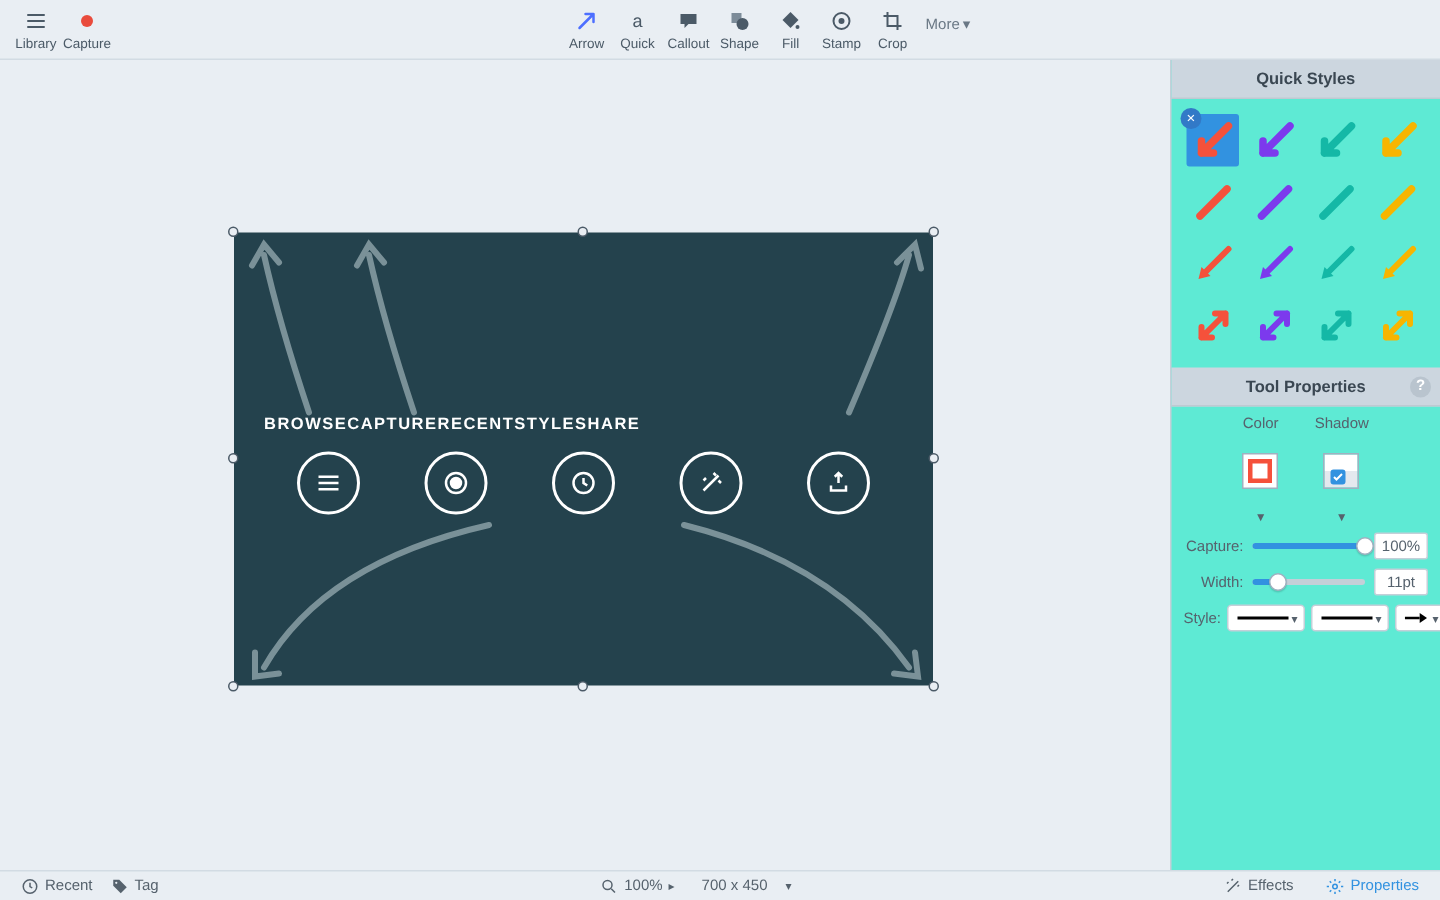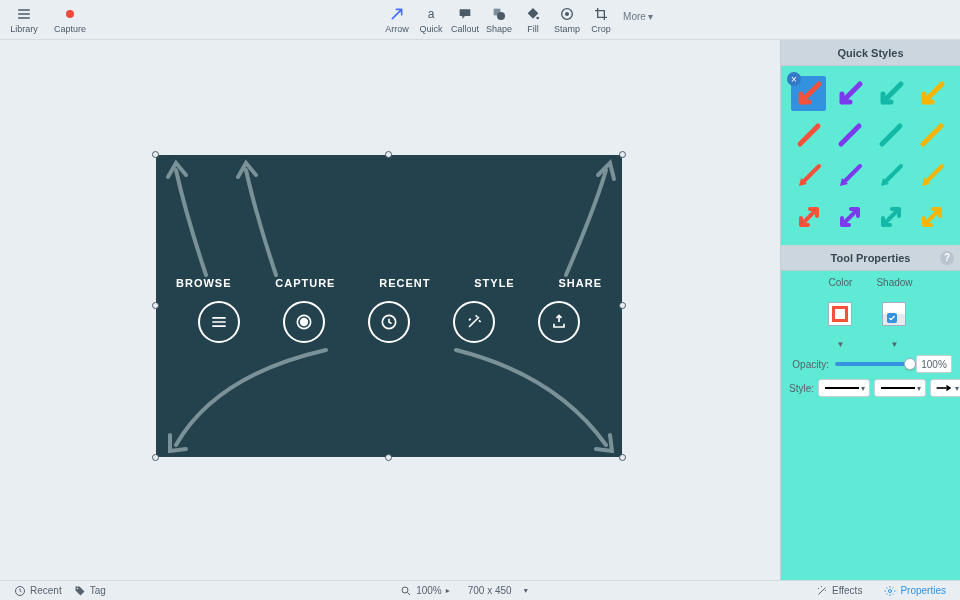--- a/index.html
+++ b/index.html
@@ -1,38 +1,38 @@
 <!DOCTYPE html>
 <html><head>
 <meta charset="utf-8">
 <style>
 * { margin: 0; padding: 0; box-sizing: border-box; font-family: -apple-system, BlinkMacSystemFont, "Segoe UI", Helvetica, Arial, sans-serif; }
 html, body { width: 960px; height: 600px; background: #e9eef3; overflow: hidden; }
 
 
 .topbar { height: 40px; background: #e9eef3; border-bottom: 1px solid #d2dbe3; display: flex; align-items: flex-start; padding: 4px 8px 0 8px; }
-.topbar-left { display: flex; gap: 14px; }
+.topbar-left { display: flex; gap: 2px; }
 .topbar-center { margin: 0 auto; display: flex; gap: 2px; }
 .topbar-right { display: flex; gap: 6px; align-items: center; height: 28px; }
 .tb-btn { display: flex; flex-direction: column; align-items: center; justify-content: flex-start; width: 32px; cursor: pointer; color: #4b5a67; font-size: 9px; padding-top: 2px; }
 .tb-btn svg { width: 16px; height: 16px; }
 .tb-btn .lbl { margin-top: 2px; }
 .tb-more { font-size: 10px; color: #6a7885; display:flex; align-items:center; gap:2px; padding:0 4px; height:20px; margin-top:2px; cursor:pointer; }
 .copy-btn { font-size: 11px; color: #4b5a67; border: 1px solid #cdd6de; border-radius: 4px; padding: 3px 8px; background:#fff; display:flex; align-items:center; gap:4px; cursor:pointer; }
 .share-btn { font-size: 11px; color: #fff; background:#3292e0; border-radius: 4px; padding: 3px 10px; display:flex; align-items:center; gap:4px; cursor:pointer; }
 
 
 .layout { display:flex; height:540px; }
 .canvas-wrap { flex:1; background:#e9eef3; position:relative; }
 .side { width:180px; background:#5eead4; border-left:1px solid #c4cfd8; display:flex; flex-direction:column; }
 
 
 .canvas-img { position:absolute; left:156px; top:115px; width:466px; height:302px; background:#24424d; }
 .handle { position:absolute; width:7px; height:7px; border:1px solid #4b5a67; background:#e9eef3; border-radius:50%; }
-.canvas-img .lbls { position:absolute; top:122px; left:0; right:0; display:flex; justify-content:space-between; padding:0 20px; }
+.canvas-img .lbls { position:absolute; top:122px; left:0; right:0; display:flex; justify-content:flex-start; padding:0 20px; }
 .canvas-img .lbls span { color:#fff; font-size:11px; font-weight:600; letter-spacing:1px; }
 .canvas-img .iconrow { position:absolute; top:146px; left:0; right:0; display:flex; justify-content:space-around; padding:0 20px; }
 .ci { width:42px; height:42px; border:2px solid #fff; border-radius:50%; display:flex; align-items:center; justify-content:center; }
 .ci svg { width:20px; height:20px; stroke:#fff; fill:none; stroke-width:2; }
 .sketch-arrows { position:absolute; inset:0; }
 
 
 .panel-title { height:26px; background:#ccd6df; display:flex; align-items:center; justify-content:center; font-size:11px; font-weight:600; color:#3a4752; border-bottom:1px solid #bfc9d2; position:relative; }
 .help-btn { position:absolute; right:6px; width:14px; height:14px; border-radius:50%; background:#b9c4ce; color:#fff; font-size:10px; display:flex; align-items:center; justify-content:center; }
 .qs-grid { padding:10px; display:grid; grid-template-columns:repeat(4,1fr); gap:6px; }
@@ -315,26 +315,34 @@
                 <svg width="8" height="8" viewBox="0 0 24 24">
                   <path d="M4 12l5 5L20 6" stroke="#fff" stroke-width="4" fill="none"></path>
                 </svg>
               </span>
           </div>
           <span class="swatch-arrow">▼</span>
         </div>
       </div>
 
       <div class="tp-row">
-        <span class="label">Opacity:</span>
+        <span class="label">Capture:</span>
         <div class="slider">
           <div class="fill" style="width:100%"></div>
             <div class="thumb" style="left:calc(100% - 6px)"></div>
         </div>
         <div class="valbox">100%</div>
+      </div>
+      <div class="tp-row">
+        <span class="label">Width:</span>
+        <div class="slider">
+          <div class="fill" style="width:22%"></div>
+            <div class="thumb" style="left:calc(22% - 6px)"></div>
+        </div>
+        <div class="valbox">11pt</div>
       </div>
       <div class="style-row">
         <span class="label">Style:</span>
         <div class="style-seg" style="flex:1">
           <svg width="38" height="8" viewBox="0 0 38 8">
               <line x1="2" y1="4" x2="36" y2="4" stroke="#000" stroke-width="2"></line>
             </svg>
           <span style="font-size:8px;margin-left:auto">▾</span>
         </div>
         <div class="style-seg" style="flex:1">

